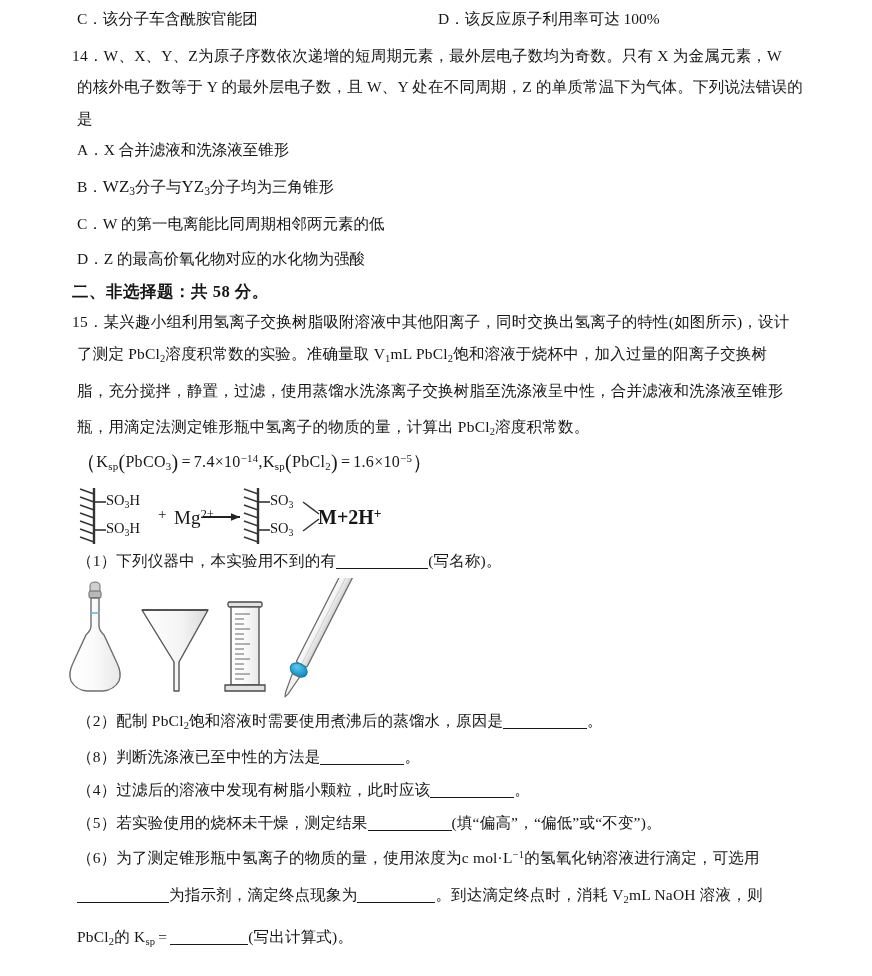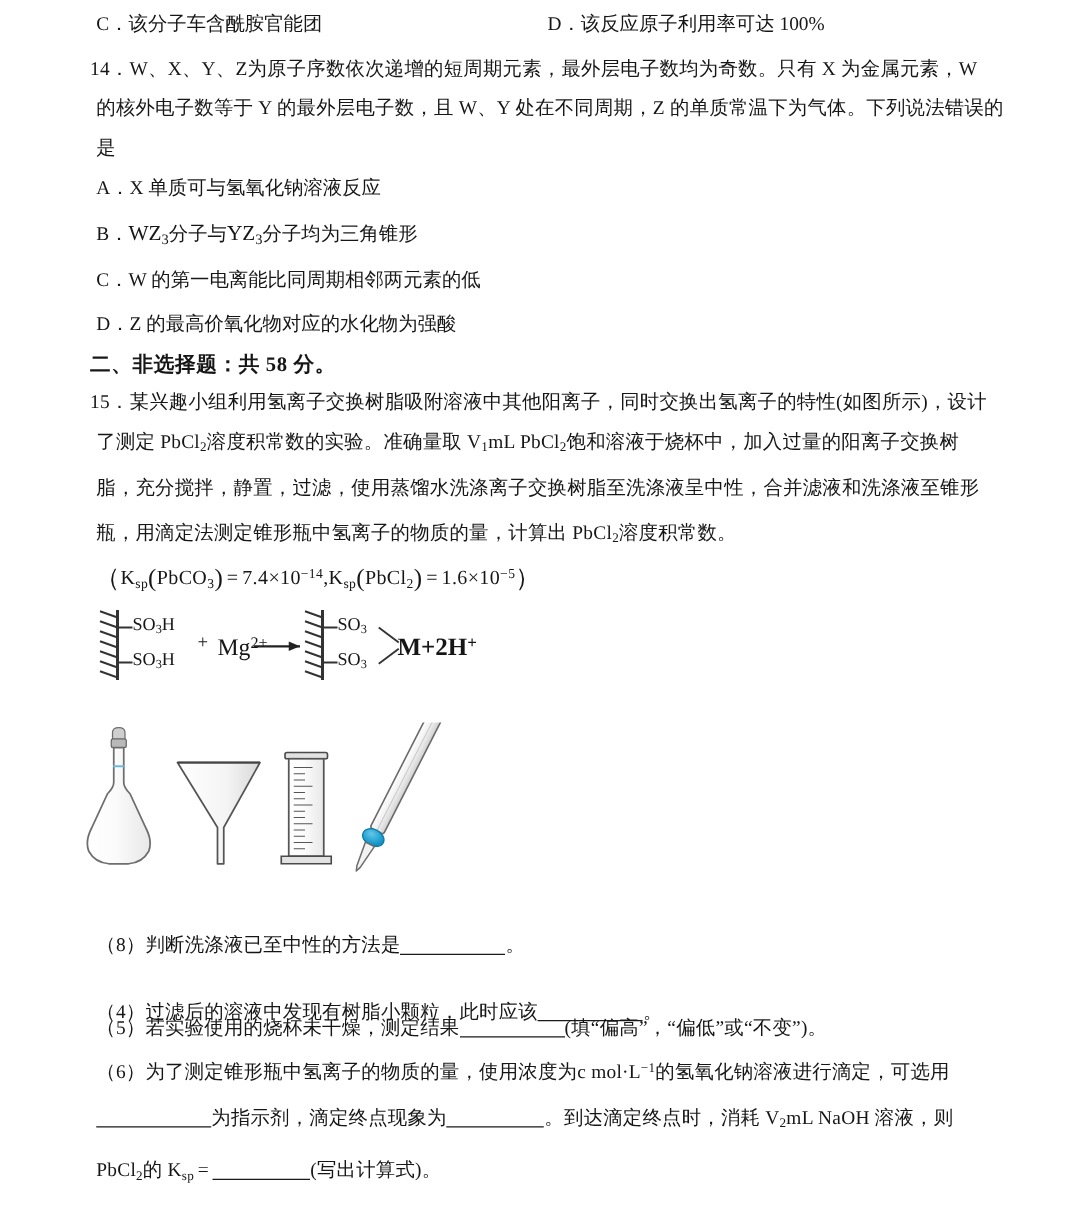--- a/index.html
+++ b/index.html
@@ -95,21 +95,21 @@
   <div class="opt" style="left:438px; top:9px;">D．该反应原子利用率可达 100%</div>
 
   <div class="line" style="left:72px; top:47px;">
     <span>14．</span><span>W、X、Y、Z为原子序数依次递增的短周期元素，最外层电子数均为奇数。只有 X 为金属元素，W</span>
   </div>
 
   <div class="line" style="left:77px; top:78px;">的核外电子数等于 Y 的最外层电子数，且 W、Y 处在不同周期，Z 的单质常温下为气体。下列说法错误的</div>
 
   <div class="line" style="left:77px; top:110px;">是</div>
 
-  <div class="opt" style="left:77px; top:140px;">A．X 单质可与氢氧化钠溶液反应</div>
+  <div class="opt" style="left:77px; top:140px;">A．X 合并滤液和洗涤液至锥形</div>
 
   <div class="opt" style="left:77px; top:177px;">
     <span>B．</span><span style="font-size:17px;"><span>WZ</span><sub>3</sub></span><span>分子与</span><span style="font-size:17px;"><span>YZ</span><sub>3</sub></span><span>分子均为三角锥形</span>
   </div>
 
   <div class="opt" style="left:77px; top:214px;">C．W 的第一电离能比同周期相邻两元素的低</div>
 
   <div class="opt" style="left:77px; top:249px;">D．Z 的最高价氧化物对应的水化物为强酸</div>
 
   <div class="sechead" style="left:72px; top:281px;">二、非选择题：共 58 分。</div>
@@ -190,20 +190,23 @@
     <div style="position:absolute; left:198px; top:34px; font-size:14.5px; white-space:nowrap;">
       <span>SO</span><sub>3</sub>
     </div>
 
     
     <div style="position:absolute; left:246px; top:20px; font-size:20px; font-weight:bold; white-space:nowrap;">
       <span>M+2H</span><sup>+</sup>
     </div>
   </div>
 
+  <div class="line" style="left:77px; top:552px;">
+    <span>（1）下列仪器中，本实验用不到的有</span><span class="blank b-long"></span><span>(写名称)。</span>
+  </div>
 
   <div id="apparatus-row">
     <svg width="330" height="128" viewBox="0 0 330 128">
       <defs>
         <linearGradient id="glassG" x1="0" y1="0" x2="1" y2="0">
           <stop offset="0%" stop-color="#ffffff"></stop>
           <stop offset="45%" stop-color="#fbfbfb"></stop>
           <stop offset="100%" stop-color="#e8e8e8"></stop>
         </linearGradient>
         <linearGradient id="funnelG" x1="0" y1="0" x2="1" y2="0">
@@ -269,26 +272,29 @@
         <rect x="249" y="-18" width="12" height="108" rx="2" fill="url(#buretteG)" stroke="#6b6b6b" stroke-width="1.3"></rect>
         <line x1="255" y1="-18" x2="255" y2="90" stroke="#c8c8c8" stroke-width="0.8"></line>
 
         <ellipse cx="255" cy="96" rx="9" ry="6.5" fill="url(#stopcockG)" stroke="#0d7ba8" stroke-width="1"></ellipse>
 
         <path d="M251 102 L259 102 L256.5 122 L255 126 L253.5 122 Z" fill="#f2f2f2" stroke="#6b6b6b" stroke-width="1.2" stroke-linejoin="round"></path>
       </g>
     </svg>
   </div>
 
+  <div class="line" style="left:77px; top:712px;">
+    <span>（2）配制 PbCl</span><sub>2</sub><span>饱和溶液时需要使用煮沸后的蒸馏水，原因是</span><span class="blank b-mid"></span><span>。</span>
+  </div>
 
   <div class="line" style="left:77px; top:748px;">
     <span>（8）判断洗涤液已至中性的方法是</span><span class="blank b-mid"></span><span>。</span>
   </div>
 
-  <div class="line" style="left:77px; top:781px;margin-top:20px;">
+  <div class="line" style="left:77px; top:781px;">
     <span>（4）过滤后的溶液中发现有树脂小颗粒，此时应该</span><span class="blank b-mid"></span><span>。</span>
   </div>
 
   <div class="line" style="left:77px; top:814px;">
     <span>（5）若实验使用的烧杯未干燥，测定结果</span><span class="blank b-mid"></span><span>(填“偏高”，“偏低”或“不变”)。</span>
   </div>
 
   <div class="line" style="left:77px; top:849px;">
     <span>（6）为了测定锥形瓶中氢离子的物质的量，使用浓度为</span><span><span>c mol·L</span><sup>−1</sup></span><span>的氢氧化钠溶液进行滴定，可选用</span>
   </div>

